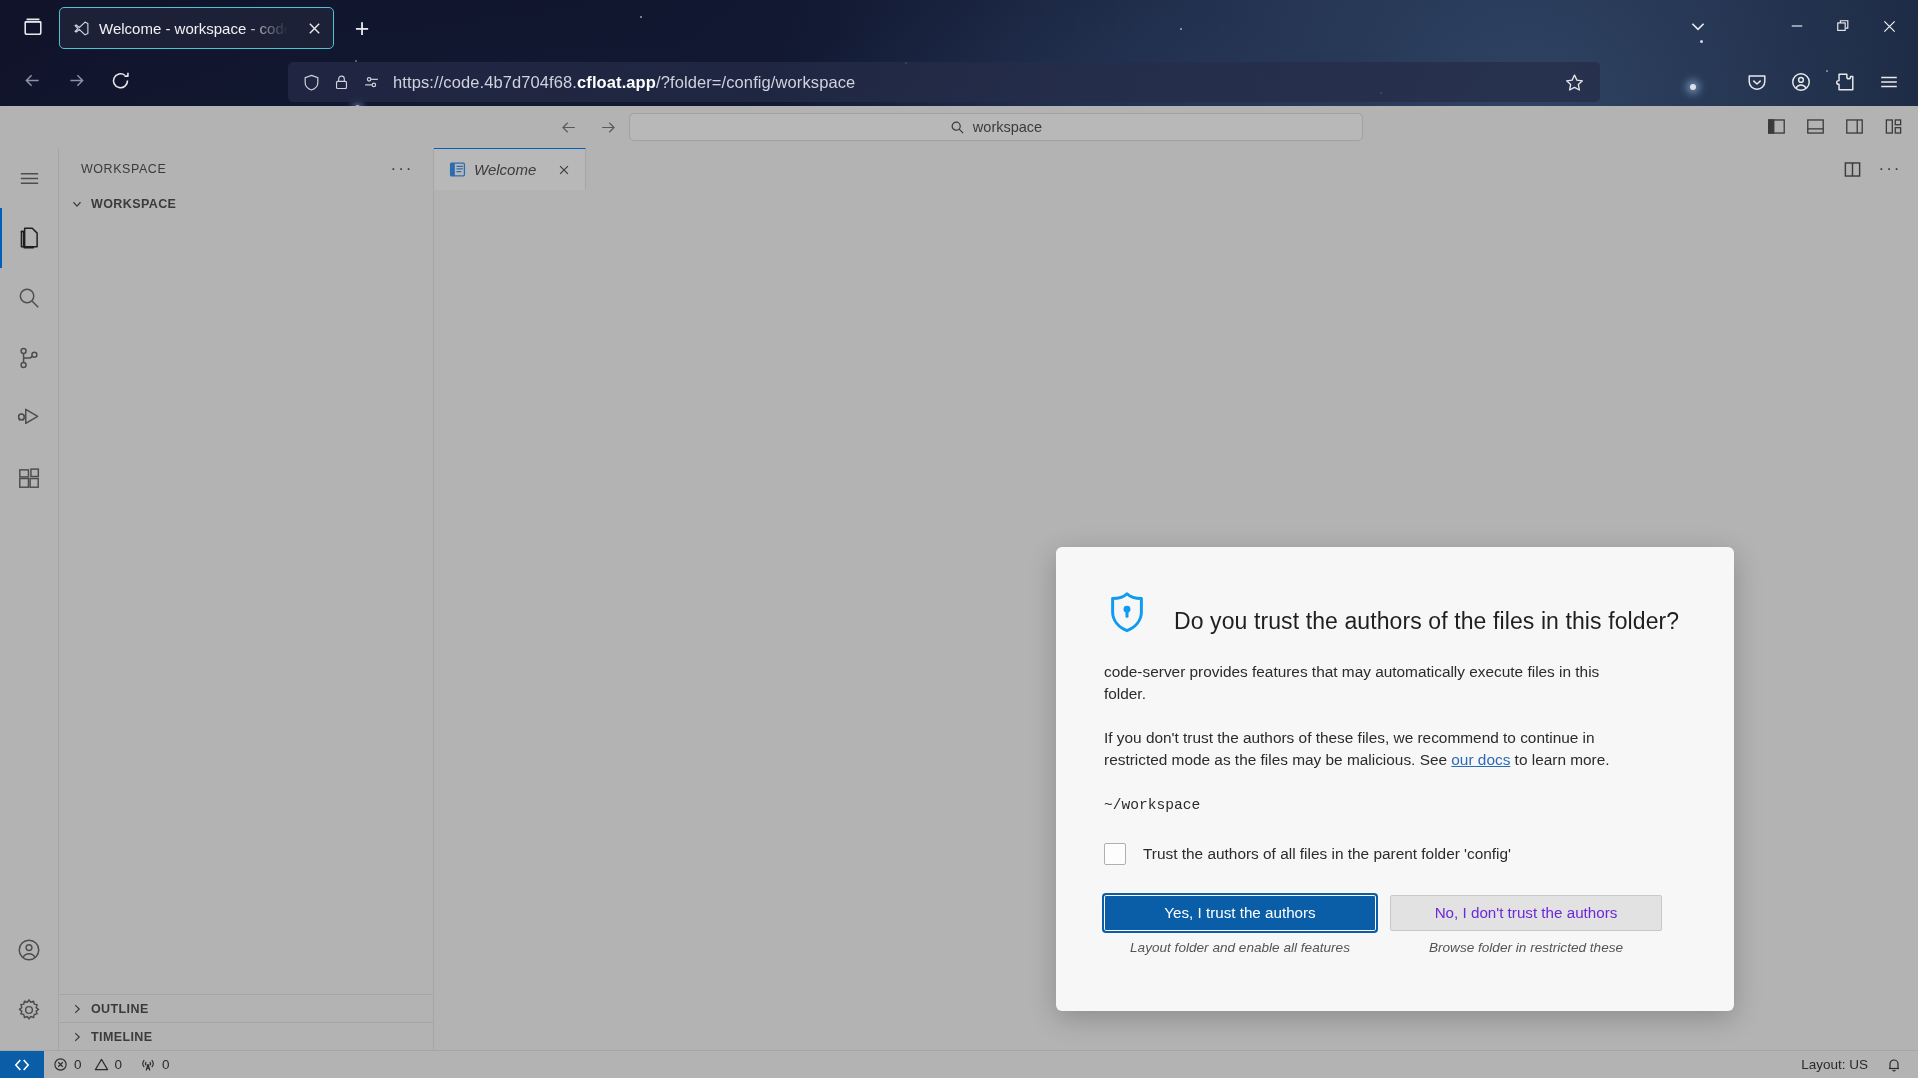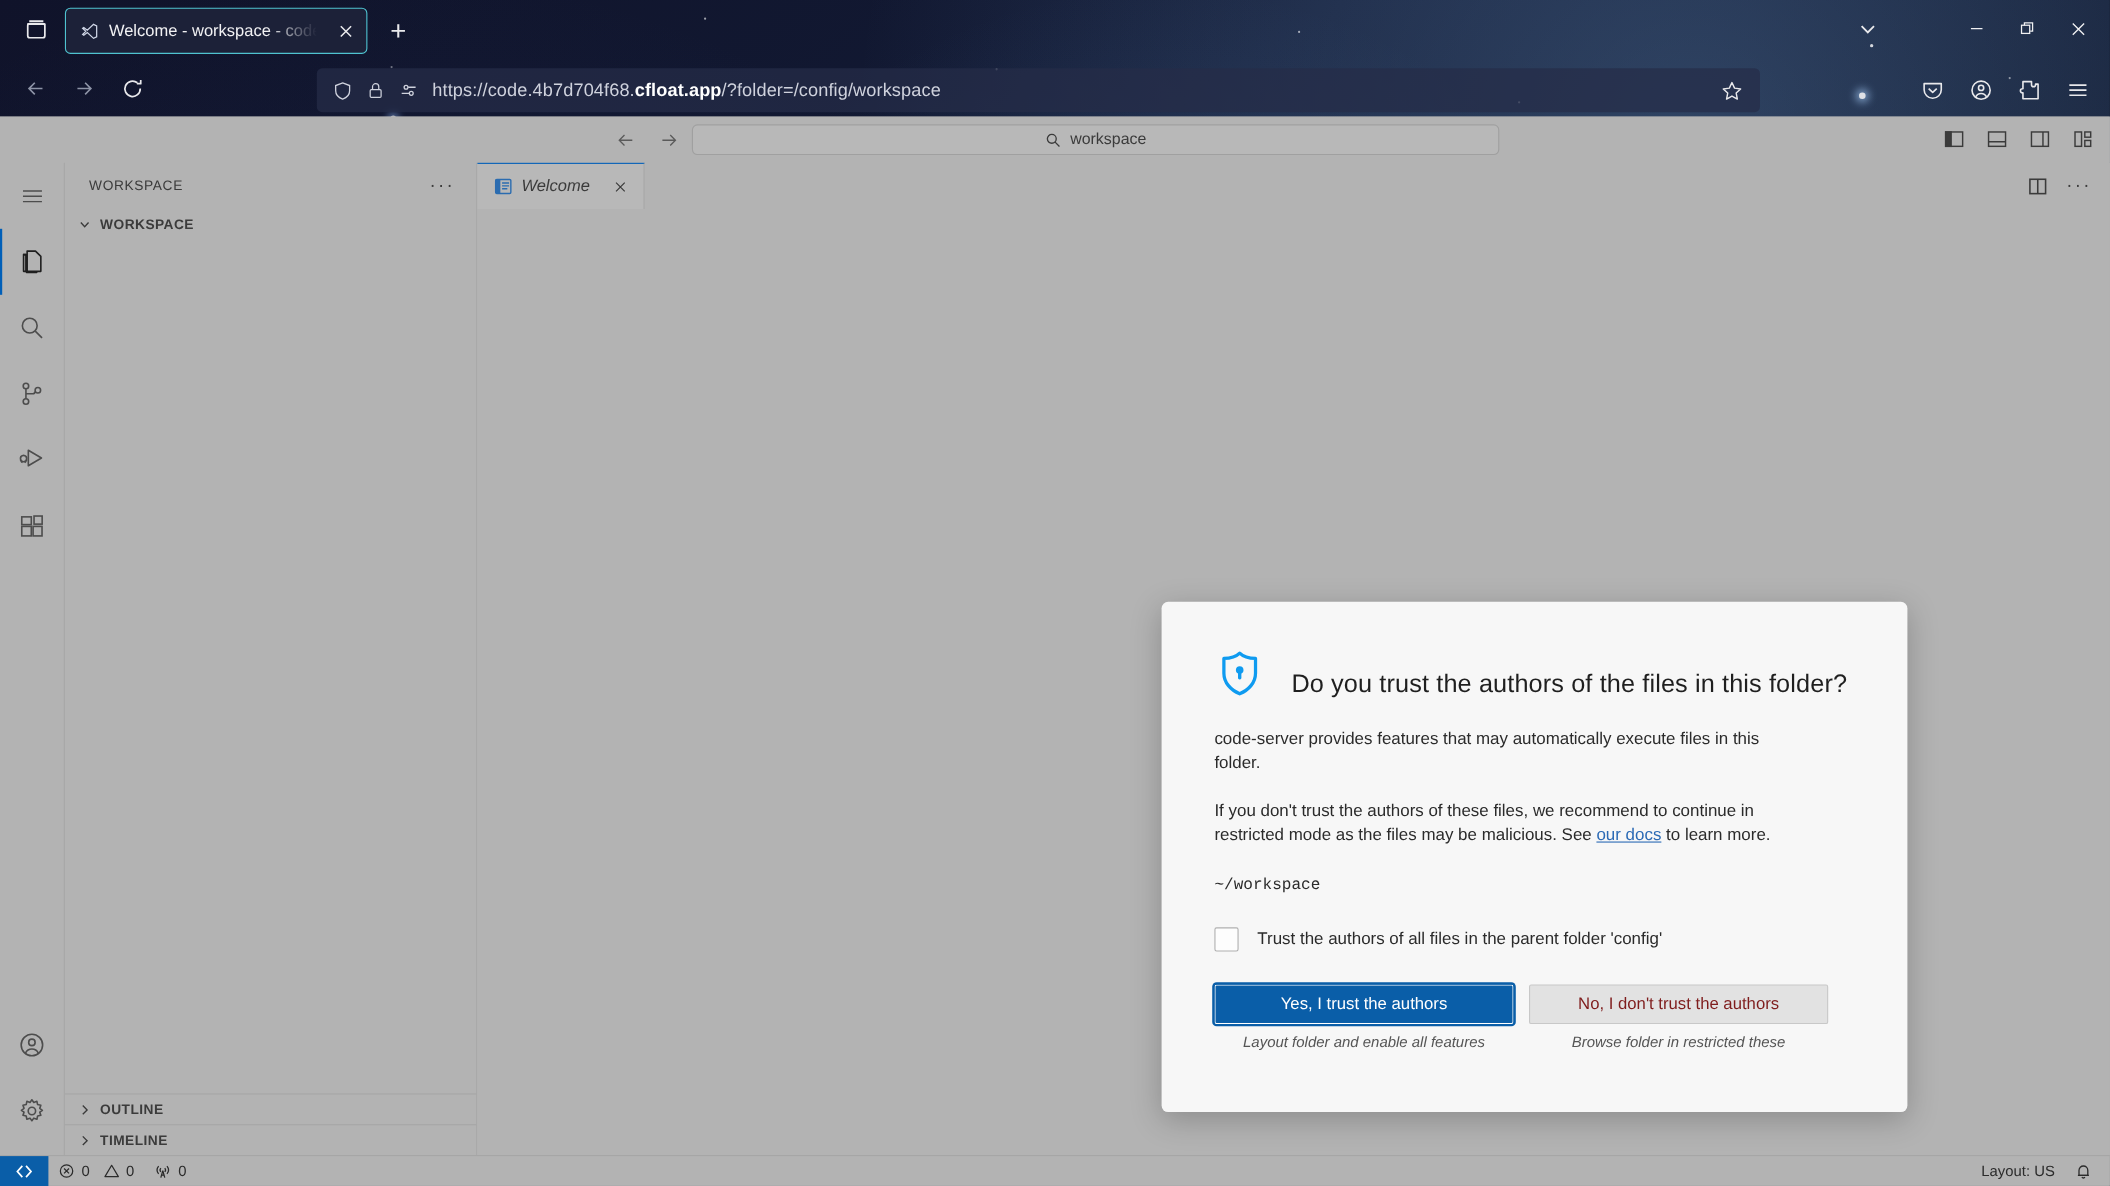--- a/index.html
+++ b/index.html
@@ -124,21 +124,21 @@
   .dlg-check { margin-top: 30px; display: flex; align-items: center; gap: 17px; }
   .checkbox { width: 22px; height: 22px; border: 1px solid #b0b0b0; background: #fdfdfd; border-radius: 2px; flex: 0 0 22px; }
   .dlg-check-label { font-size: 15.4px; }
   .dlg-buttons { margin-top: 30px; display: flex; gap: 14px; }
   .btn-col { display: flex; flex-direction: column; align-items: center; }
   .btn {
     width: 272px; height: 36px; display: flex; align-items: center; justify-content: center;
     font-size: 15.2px; border-radius: 2px;
   }
   .btn-primary { background: #0a5ea8; color: #fff; outline: 1px solid #0a5ea8; box-shadow: 0 0 0 1px #fff inset, 0 0 0 2px #0a5ea8; }
-  .btn-secondary { background: #e2e2e2; color: #7f1d1d; border: 1px solid #c8c8c8; }
+  .btn-secondary { background: #e2e2e2; color: #6d28d9; border: 1px solid #c8c8c8; }
   .btn-sub { margin-top: 9px; font-size: 13.6px; font-style: italic; color: #555; }
 
   
   .statusbar {
     position: absolute; left: 0; bottom: 0; width: 100%; height: 28px;
     background: #b3b3b3; display: flex; align-items: center; font-size: 13.5px; color: #2b2b2b;
     border-top: 1px solid #a6a6a6;
   }
   .remote { background: #0a5ea8; color: #fff; height: 28px; width: 44px; display:flex; align-items:center; justify-content:center; }
   .sb-item { display: flex; align-items: center; gap: 6px; padding: 0 9px; height: 28px; }

